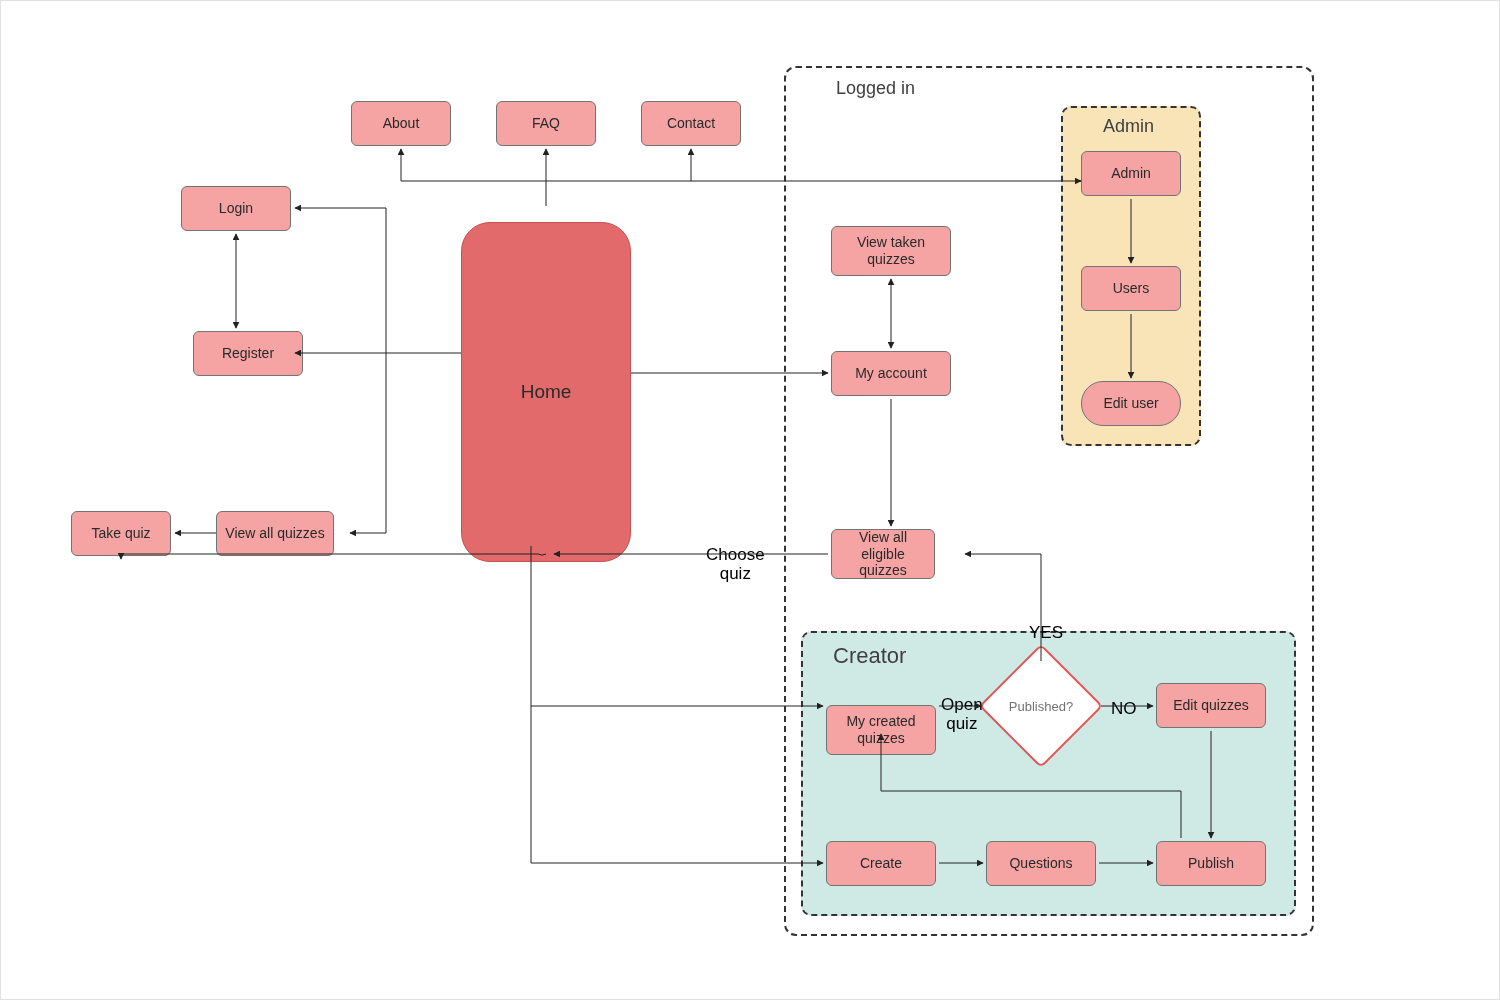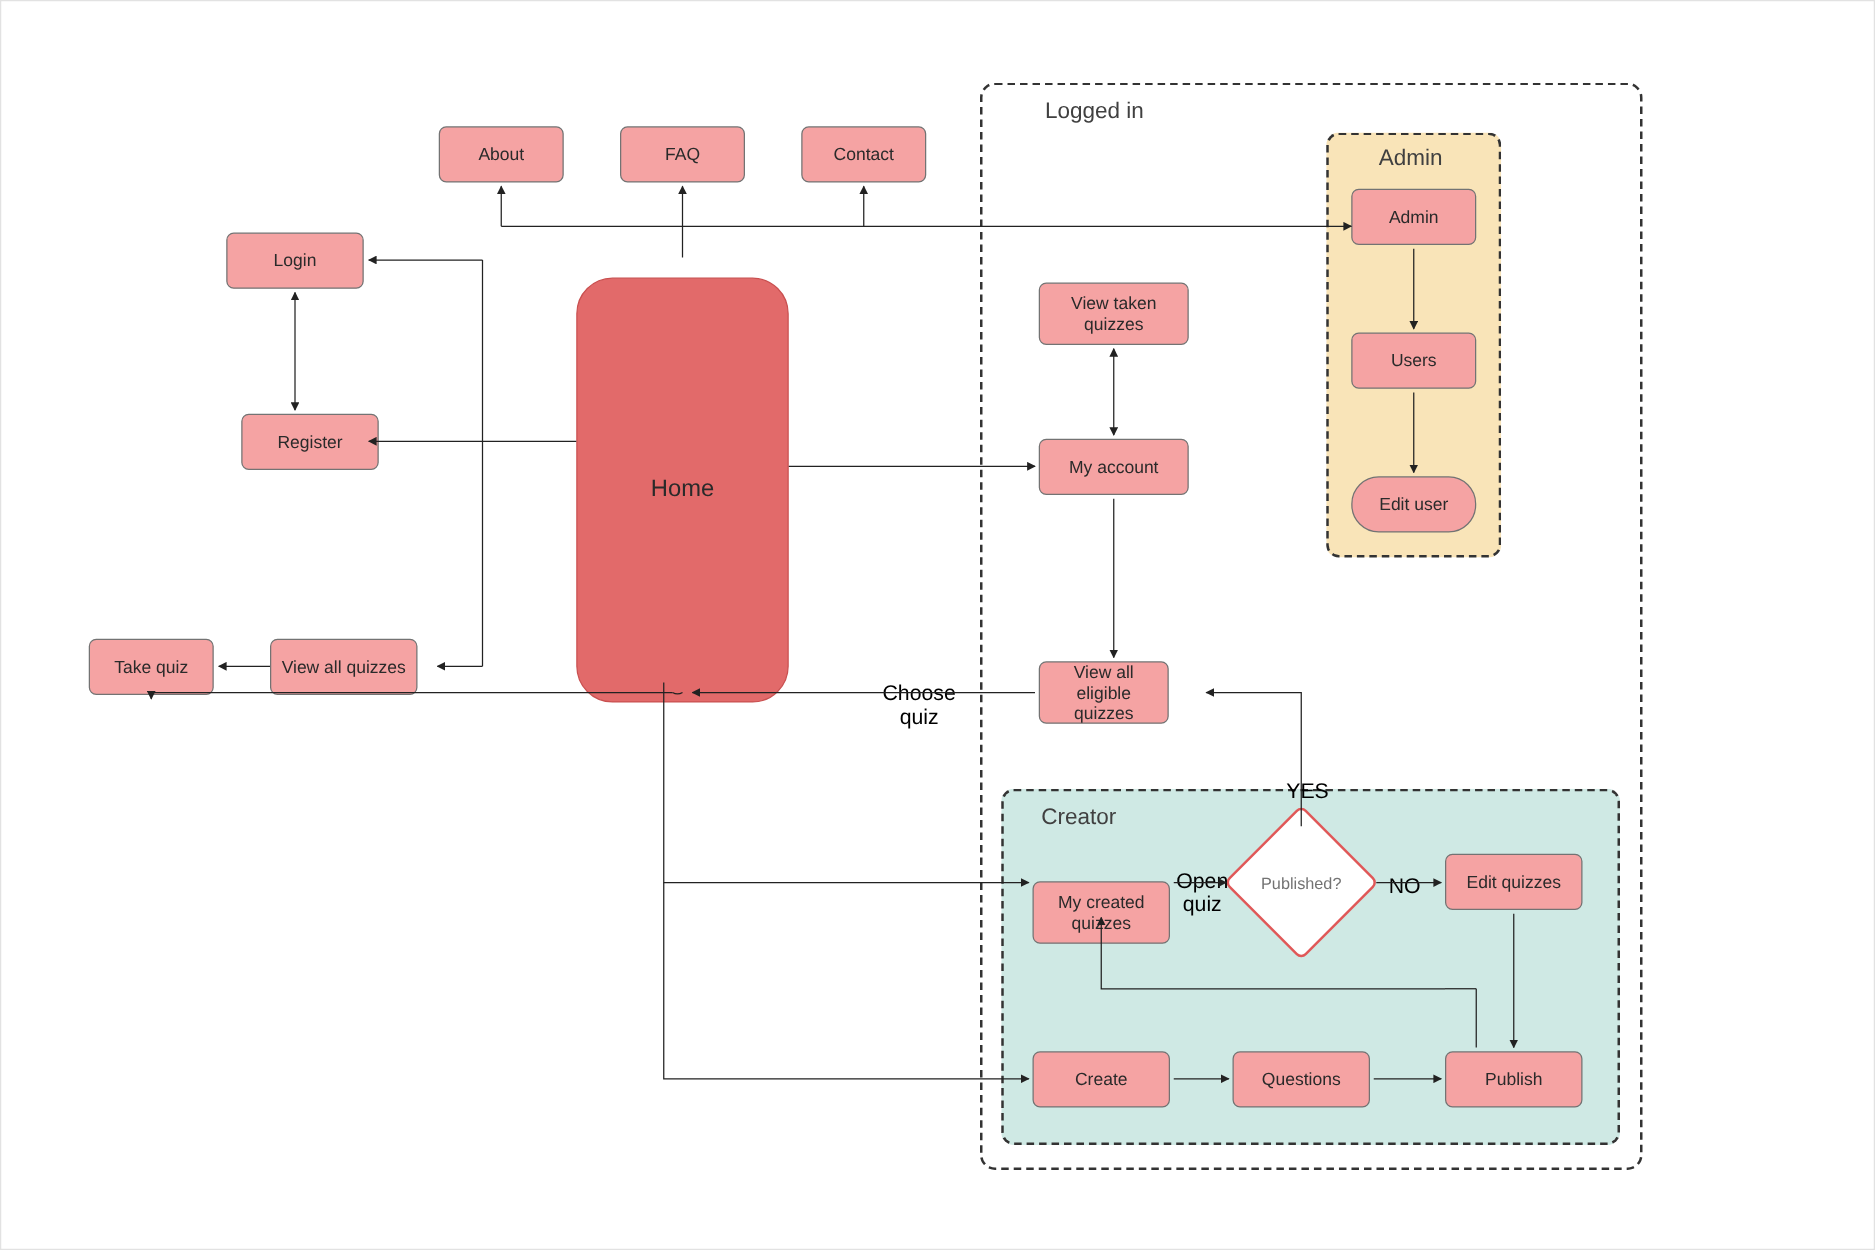--- a/index.html
+++ b/index.html
@@ -96,21 +96,21 @@
 
   <div class="group logged-in" style="left:783px; top:65px; width:530px; height:870px;">
     <span class="group-title" style="left:50px; top:10px;">Logged in</span>
   </div>
 
   <div class="group admin" style="left:1060px; top:105px; width:140px; height:340px;">
     <span class="group-title" style="left:40px; top:8px; font-size:18px;">Admin</span>
   </div>
 
   <div class="group creator" style="left:800px; top:630px; width:495px; height:285px;">
-    <span class="group-title" style="left:30px; top:10px; font-size:18px;">Creator</span>
+    <span class="group-title" style="left:30px; top:10px; font-size:22px;">Creator</span>
   </div>
 
   <div class="node" style="left:350px; top:100px; width:100px; height:45px;">About</div>
   <div class="node" style="left:495px; top:100px; width:100px; height:45px;">FAQ</div>
   <div class="node" style="left:640px; top:100px; width:100px; height:45px;">Contact</div>
 
   <div class="node" style="left:180px; top:185px; width:110px; height:45px;">Login</div>
   <div class="node" style="left:180px; top:330px; width:110px; height:45px;margin-left:12px;">Register</div>
   <div class="node" style="left:215px; top:510px; width:118px; height:45px;">View all quizzes</div>
   <div class="node" style="left:70px; top:510px; width:100px; height:45px;">Take quiz</div>

